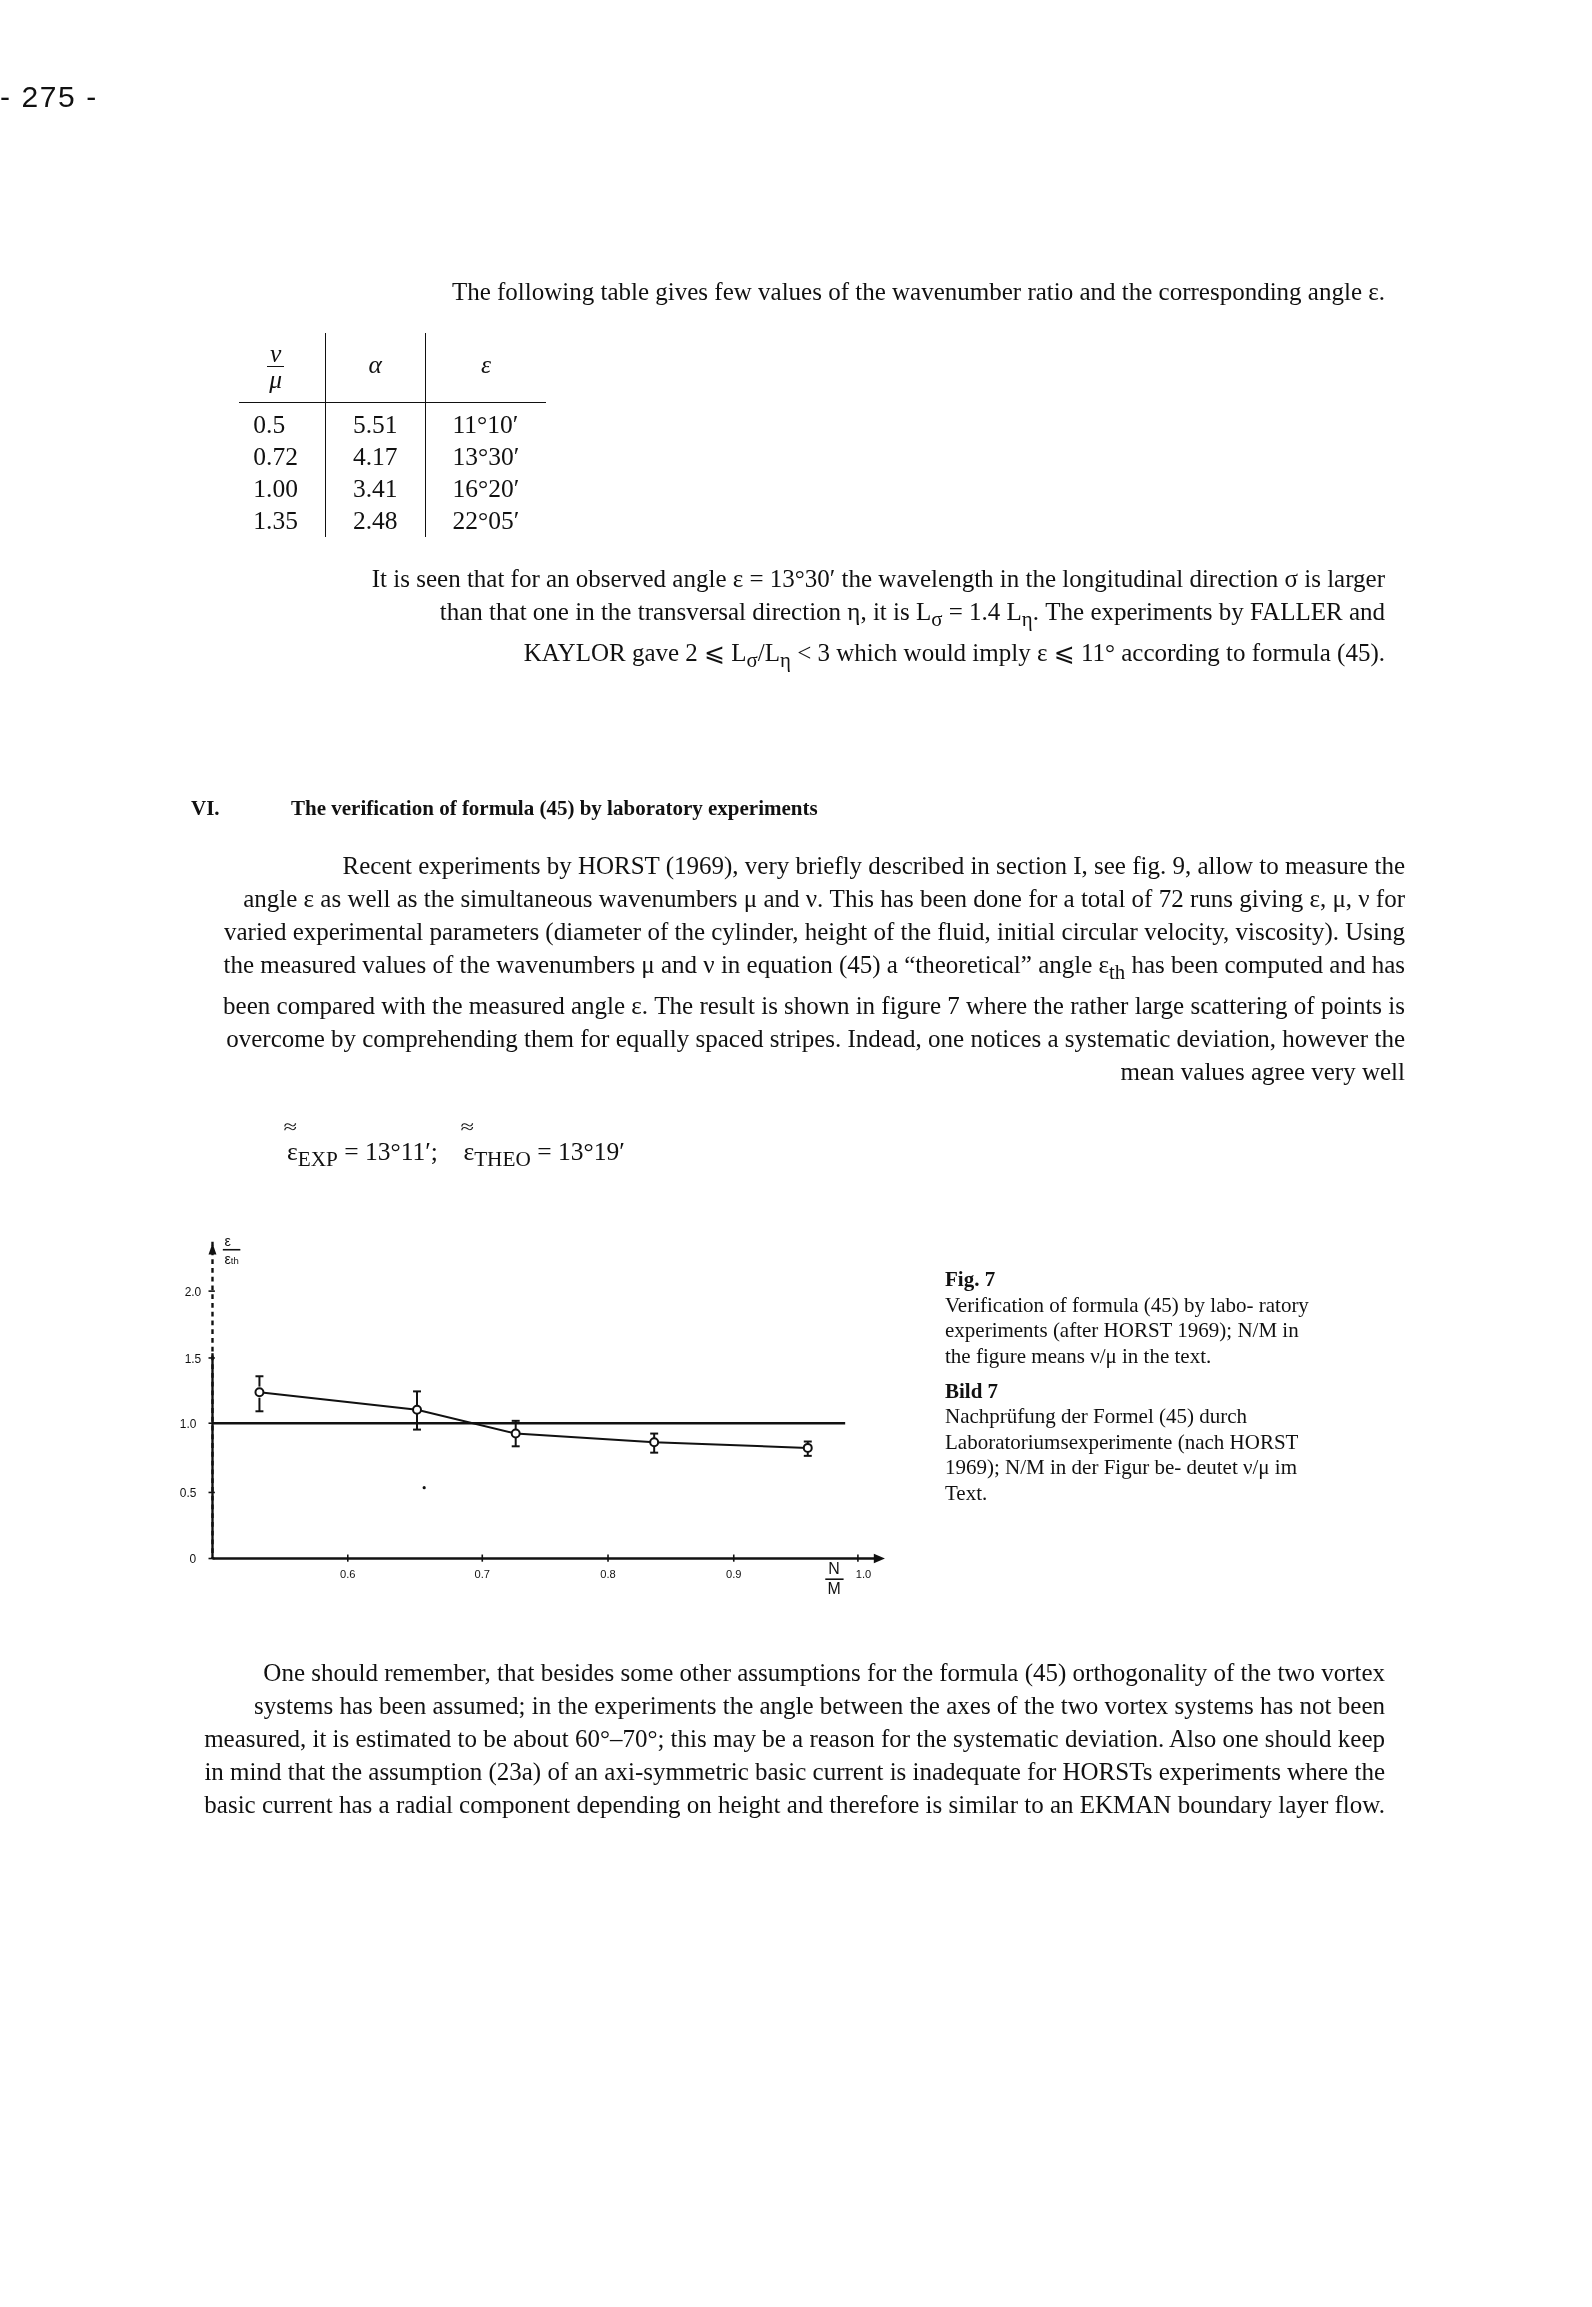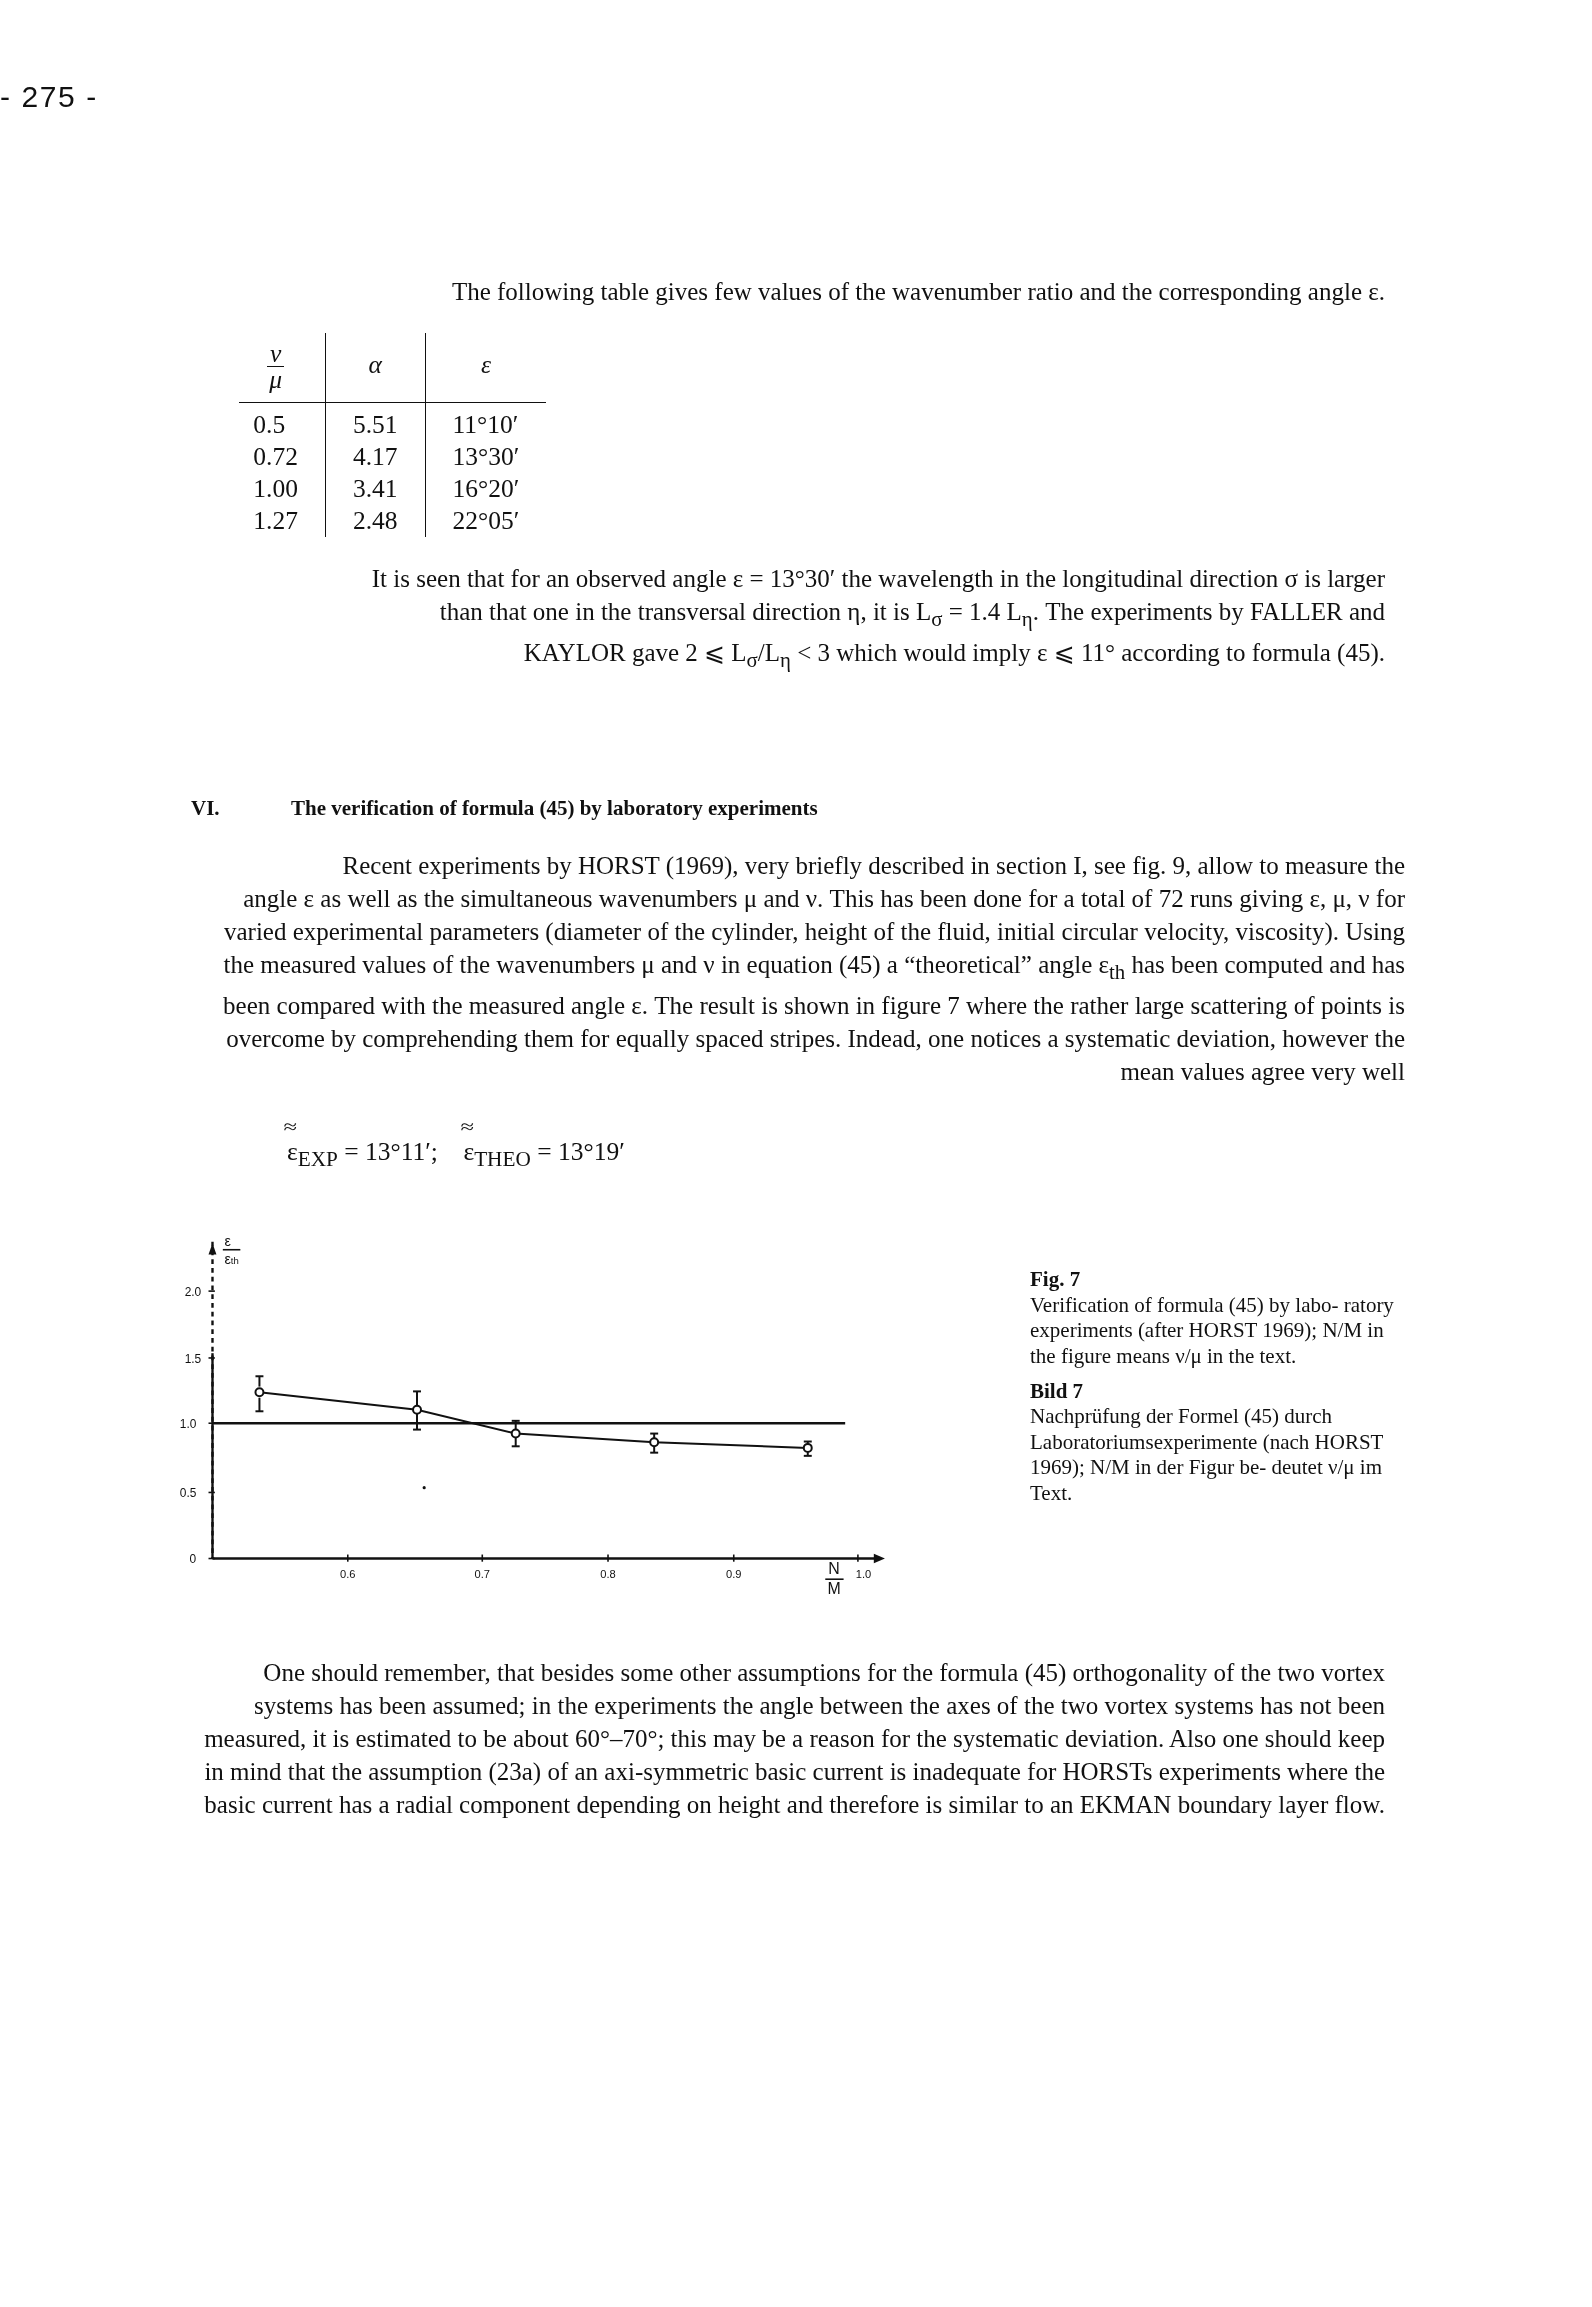--- a/index.html
+++ b/index.html
@@ -17,21 +17,21 @@
   .frac { display:inline-flex; flex-direction:column; align-items:center; font-style:italic; line-height:25.5px; }
   .frac .num { border-bottom:1.6px solid #111; padding:0 3.2px; }
   .obs { left:191px; top:562px; width:1194px; }
   .section-head { left:191px; top:796px; font-size:21px; font-weight:bold; }
   .section-head .num { display:inline-block; width:100px; }
   .body1 { left:191px; top:849px; width:1194px;margin-left:20px; }
   .body1 .indent { display:inline-block; width:100px; }
   .means { left:287px; top:1137px; font-size:25.5px; }
   .tilde { position:relative; display:inline-block; }
   .tilde::before { content:"\2248"; position:absolute; left:-1.6px; top:-21px; font-size:19px; transform:scaleX(1.3); }
-  .caption { left:1030px; top:1267px; width:382px; font-size:21px; line-height:25.5px; }
+  .caption { left:945px; top:1267px; width:382px; font-size:21px; line-height:25.5px; }
   .caption .head { font-weight:bold; }
   .caption p { margin:0 0 9.6px 0; }
   .closing { left:191px; top:1656px; width:1194px; }
   svg text { font-family:"Liberation Sans","DejaVu Sans",sans-serif; }
 </style>
 </head>
 <body>
 
 <div class="abs page-number">- 275 -</div>
 
@@ -58,21 +58,21 @@
     <td class="c1">0.72</td>
     <td class="c2">4.17</td>
     <td>13°30′</td>
   </tr>
   <tr>
     <td class="c1">1.00</td>
     <td class="c2">3.41</td>
     <td>16°20′</td>
   </tr>
   <tr>
-    <td class="c1">1.27</td>
+    <td class="c1">1.35</td>
     <td class="c2">2.48</td>
     <td>22°05′</td>
   </tr>
 </tbody>
   </table>
 
 <div class="abs para obs">
   <div>It is seen that for an observed angle ε = 13°30′ the wavelength in the longitudinal direction σ is larger</div>
   <div><span>than that one in the transversal direction η, it is L</span><sub>σ</sub><span> = 1.4 L</span><sub>η</sub><span>. The experiments by FALLER and</span></div>
   <div><span>KAYLOR gave 2 ⩽ L</span><sub>σ</sub><span>/L</span><sub>η</sub><span> &lt; 3 which would imply ε ⩽ 11° according to formula (45).</span></div>

